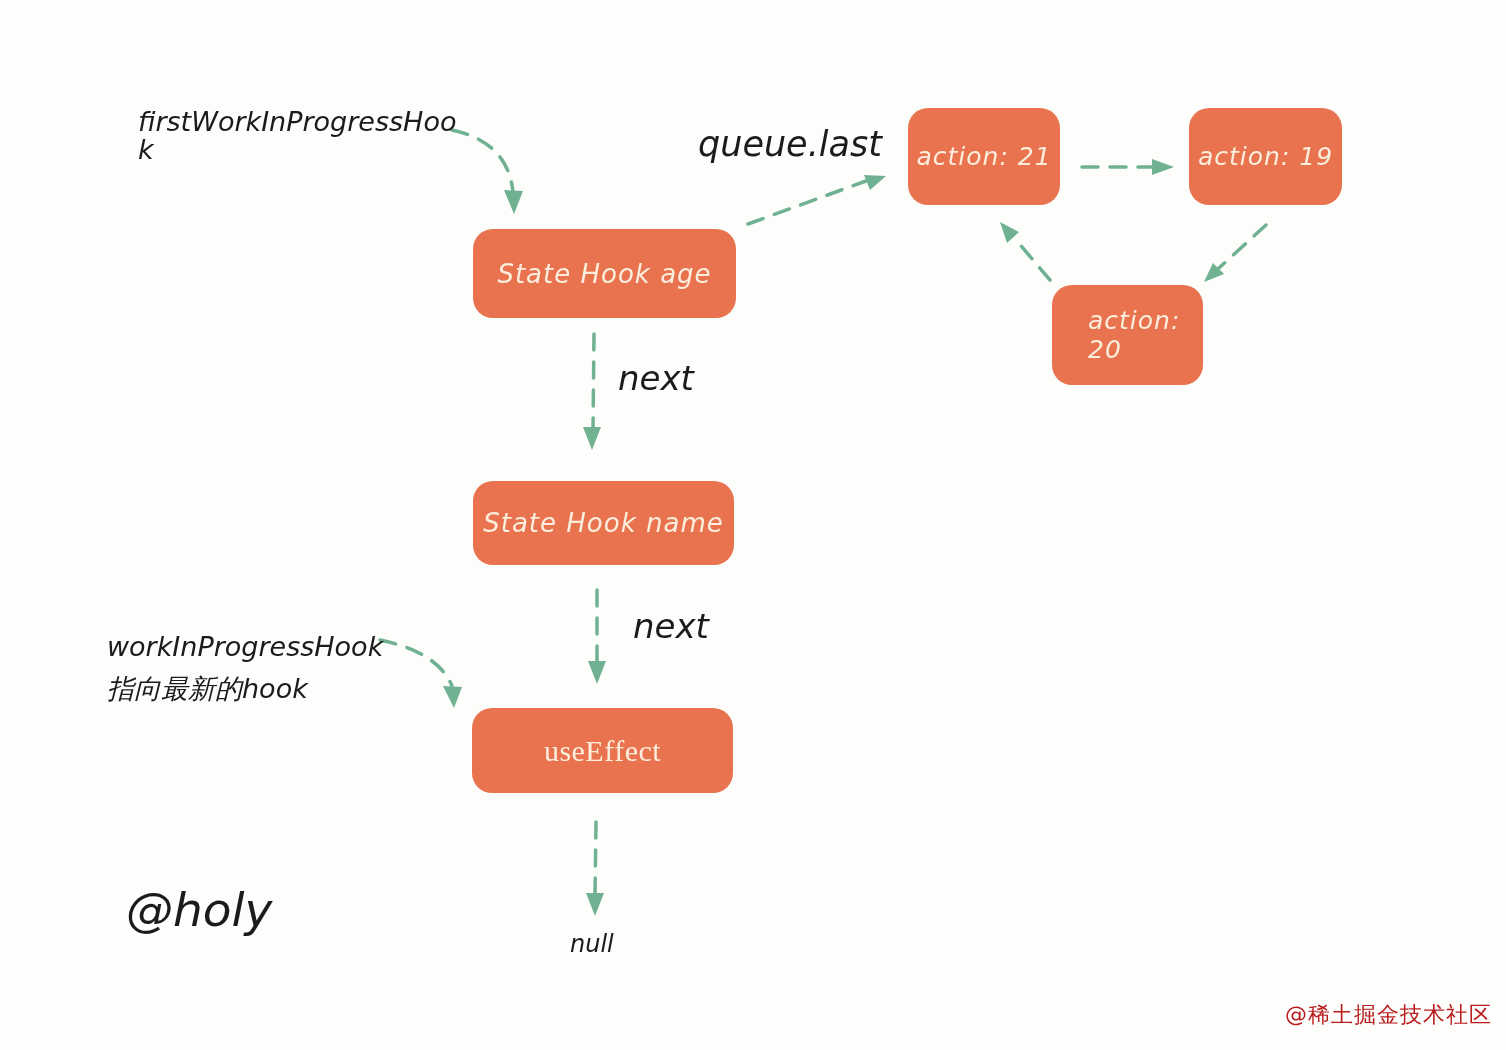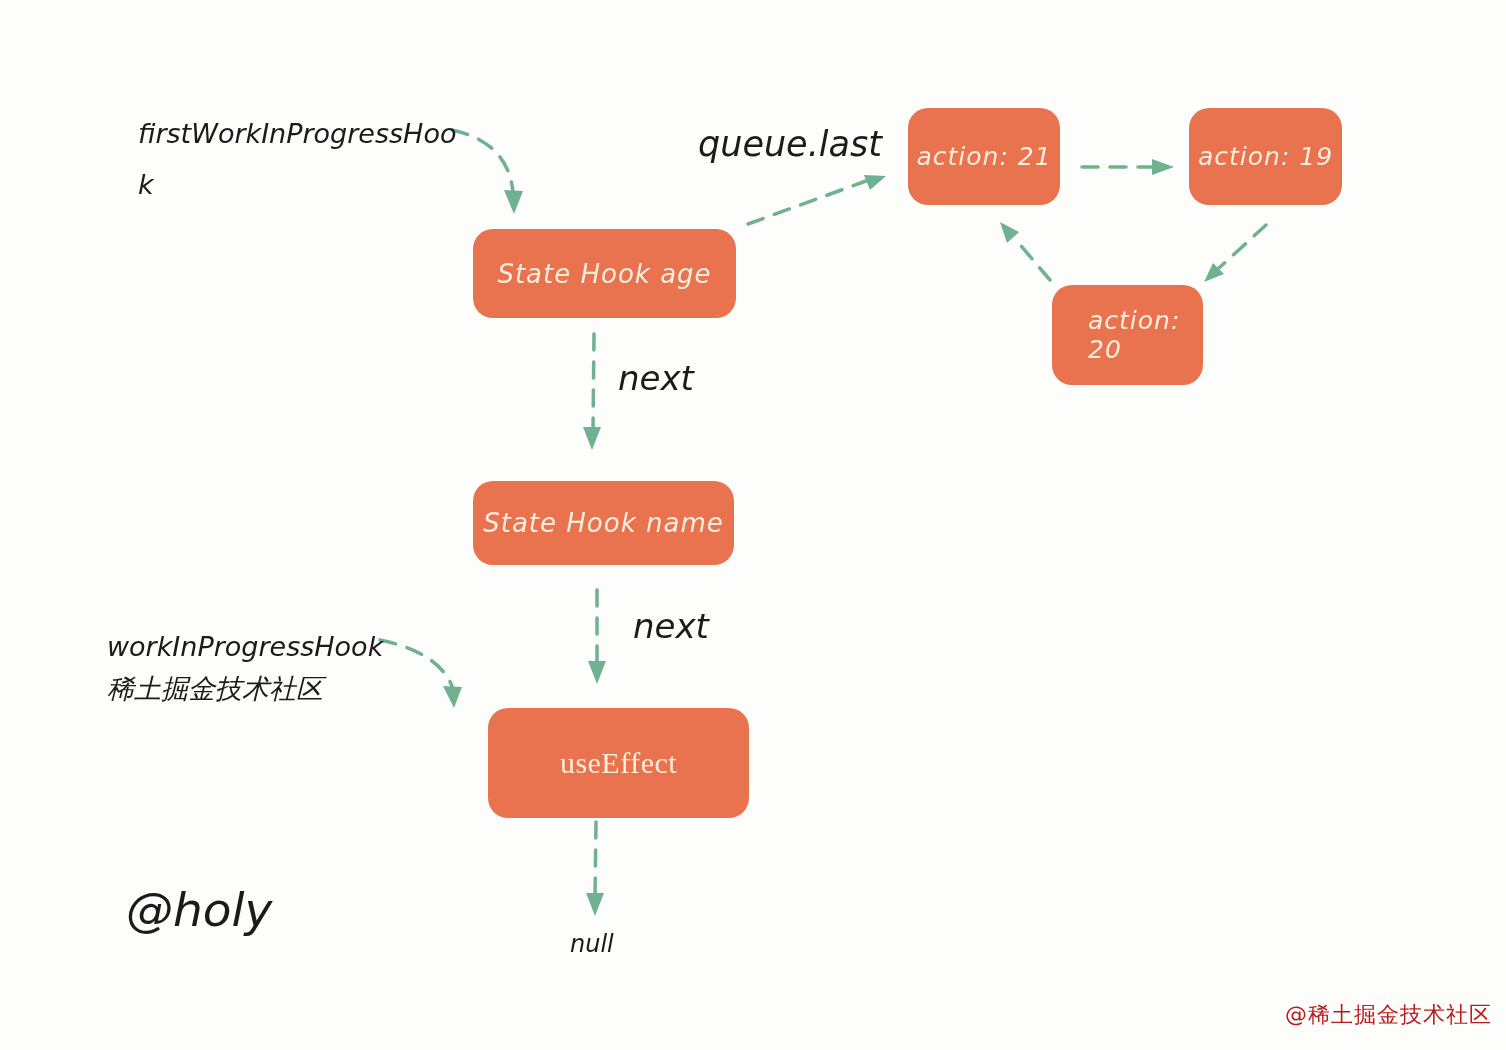--- a/index.html
+++ b/index.html
@@ -41,34 +41,34 @@
     display: flex;
     align-items: center;
     justify-content: center;
     color: #fbeedd;
     font-style: italic;
     letter-spacing: 1px;
     box-sizing: border-box;
   }
   .node-age    { left: 473px; top: 229px; width: 263px; height: 89px;  font-size: 26px; }
   .node-name   { left: 473px; top: 481px; width: 261px; height: 84px;  font-size: 26px; }
-  .node-effect { left: 472px; top: 708px; width: 261px; height: 110px;
+  .node-effect { left: 472px; top: 708px; width: 261px; height: 85px;
                  font-family: "Liberation Serif", serif; font-style: normal;
-                 font-size: 30px; letter-spacing: 0.5px; margin-left: 16px; }
+                 font-size: 30px; letter-spacing: 0.5px; }
   .node-a21    { left: 908px;  top: 108px; width: 152px; height: 97px; font-size: 25px; align-items: center; }
   .node-a19    { left: 1189px; top: 108px; width: 153px; height: 97px; font-size: 25px; text-align: right; }
   .node-a20    { left: 1052px; top: 285px; width: 151px; height: 100px; font-size: 25px; padding-left: 36px; }
 
   .hand-label {
     position: absolute;
     color: #1b1b1b;
     font-style: italic;
     white-space: pre-line;
   }
-  .lbl-first-wip { left: 138px; top: 108px; font-size: 27px; line-height: 51px; width: 320px; }
+  .lbl-first-wip { left: 138px; top: 108px; font-size: 27px; line-height: 28px; width: 320px; }
   .lbl-queue-last { left: 698px; top: 124px; font-size: 35px; }
   .lbl-next1 { left: 618px; top: 358px; font-size: 34px; }
   .lbl-next2 { left: 633px; top: 606px; font-size: 34px; }
   .lbl-wip-hook { left: 107px; top: 626px; font-size: 27px; line-height: 42px; width: 330px; }
   .lbl-holy { left: 126px; top: 882px; font-size: 47px; }
   .lbl-null { left: 570px; top: 930px; font-size: 24px; text-align: right; }
   .watermark {
     position: absolute;
     right: 14px;
     bottom: 20px;
@@ -153,21 +153,21 @@
   <div class="hand-label lbl-first-wip">firstWorkInProgressHoo
 k</div>
 
   <div class="hand-label lbl-queue-last">queue.last</div>
 
   <div class="hand-label lbl-next1">next</div>
 
   <div class="hand-label lbl-next2">next</div>
 
   <div class="hand-label lbl-wip-hook">workInProgressHook
-稀土掘金技术社区</div>
+指向最新的hook</div>
 
   <div class="hand-label lbl-holy">@holy</div>
 
   <div class="hand-label lbl-null">null</div>
 
   <div class="hand-label watermark">@稀土掘金技术社区</div>
 
 </div>
 
 </body></html>

